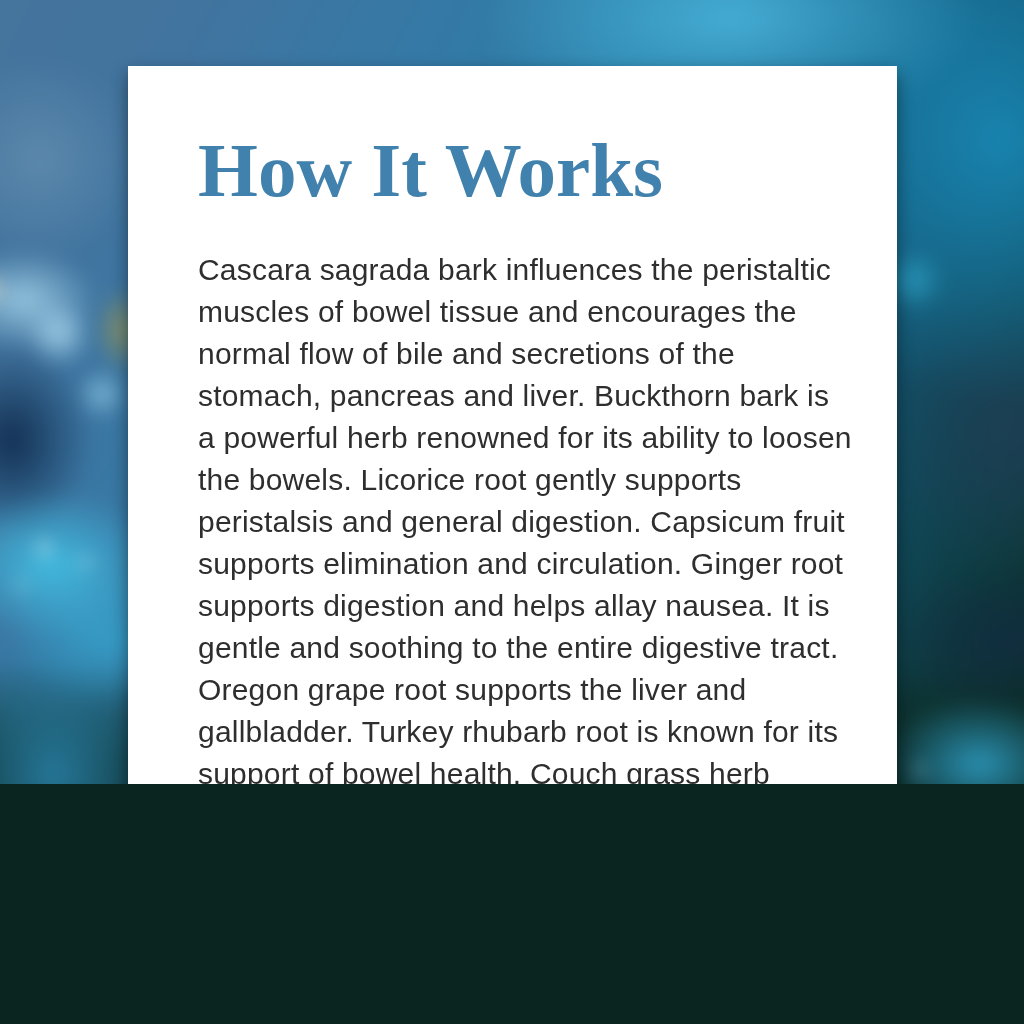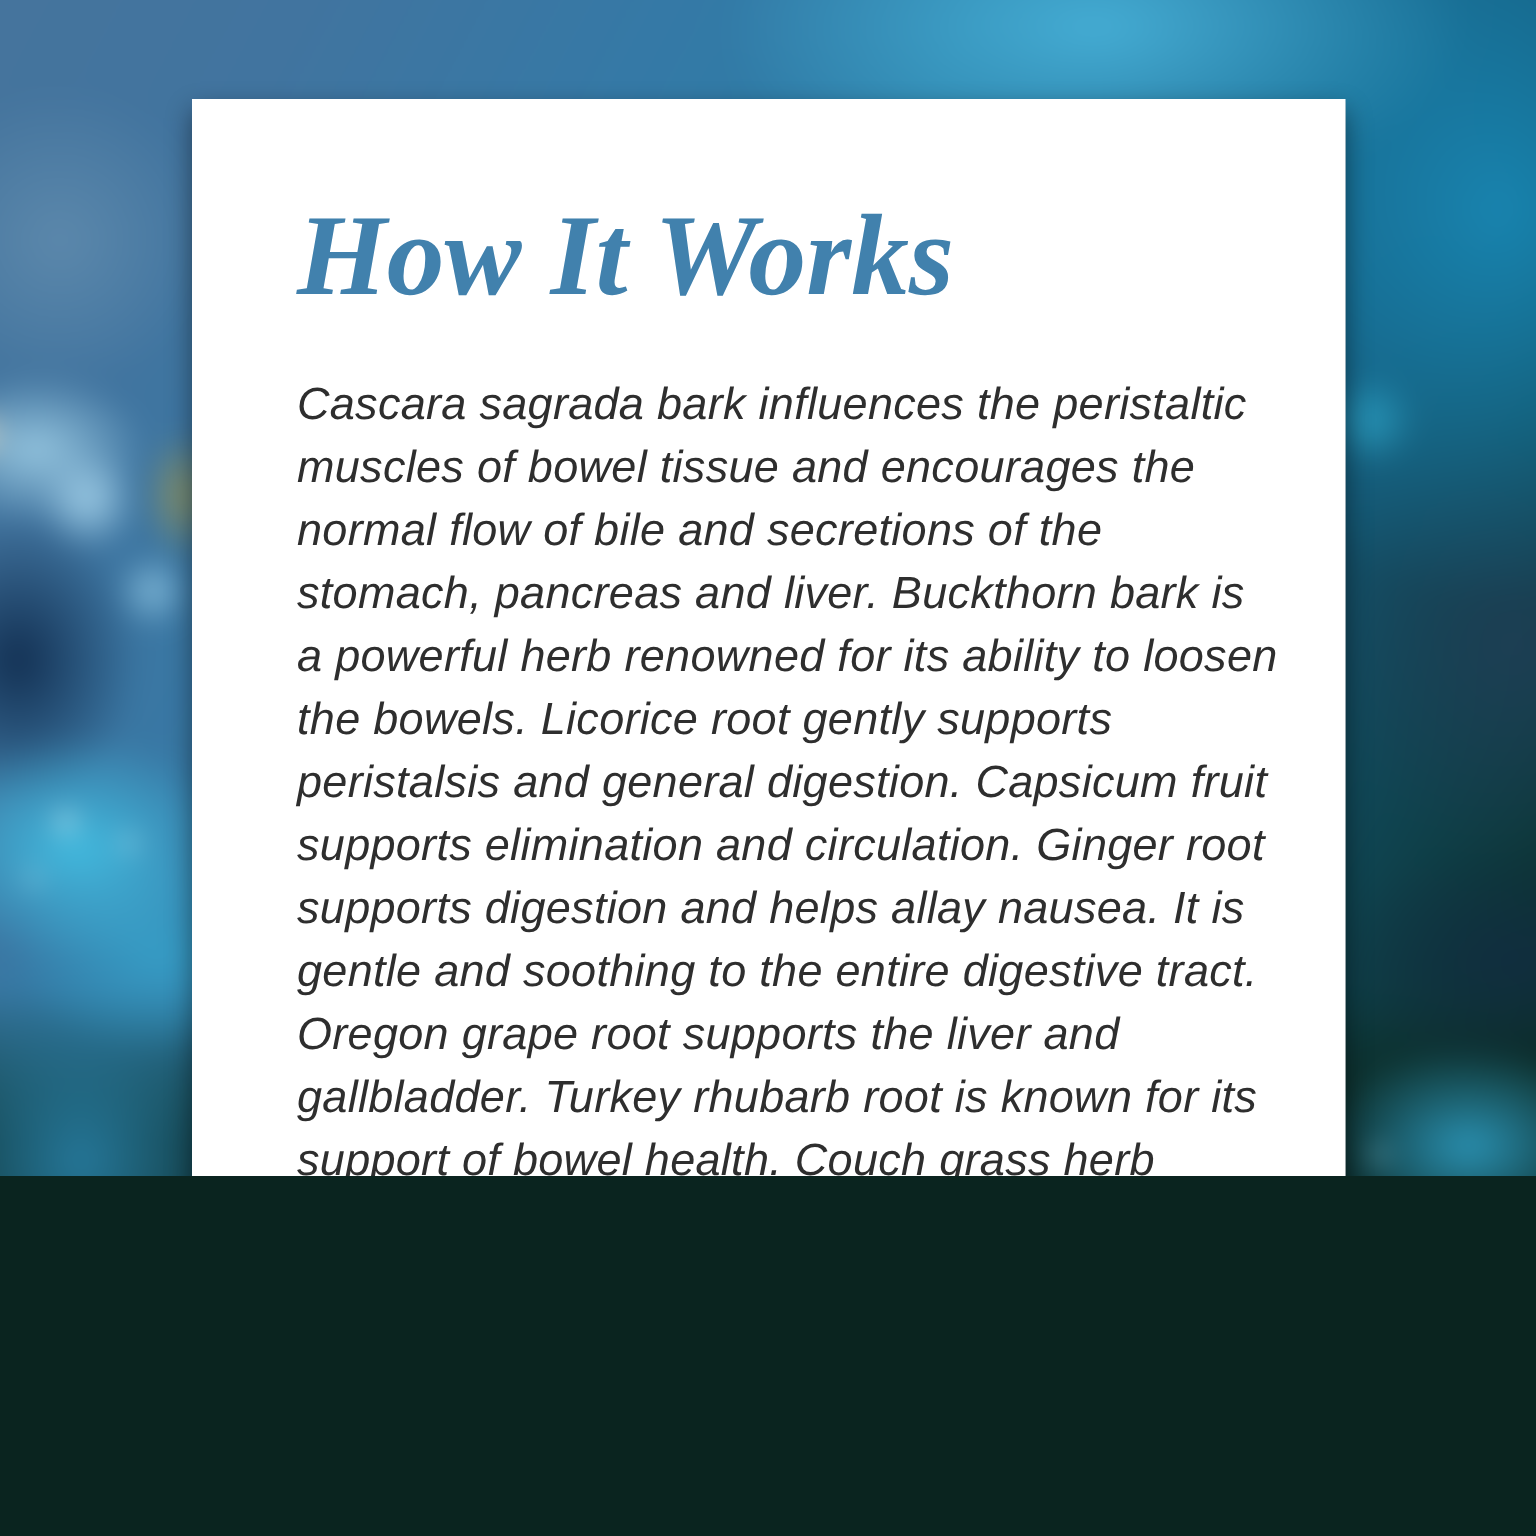--- a/index.html
+++ b/index.html
@@ -10,21 +10,20 @@
   * { margin: 0; padding: 0; box-sizing: border-box; }
   html, body { background: #0a241f; }
   body { font-family: "Liberation Sans", sans-serif; }
 
   .stage {
     position: relative;
     width: 1024px;
     height: 784px;
     overflow: hidden;
     background: #000000;
-    font-style: italic;
   }
 
   
   .bg {
     position: absolute;
     inset: -26px;
     filter: blur(9px);
     background-color: #2f6f95;
     background-image:
       

